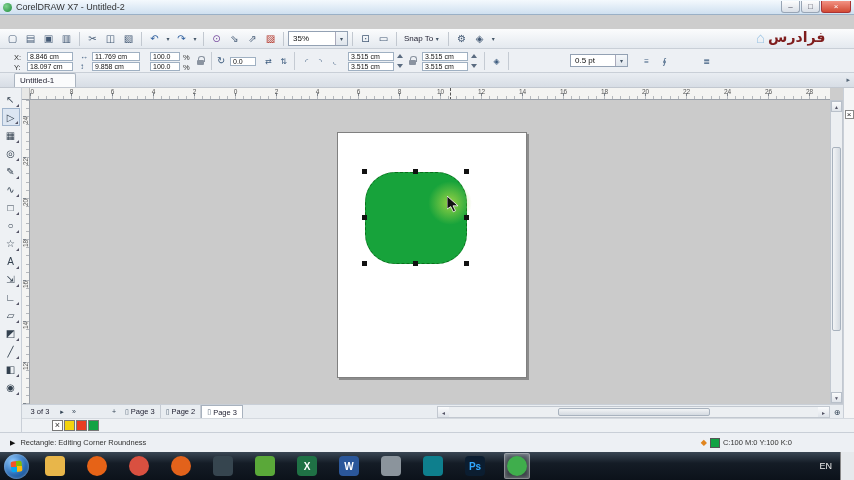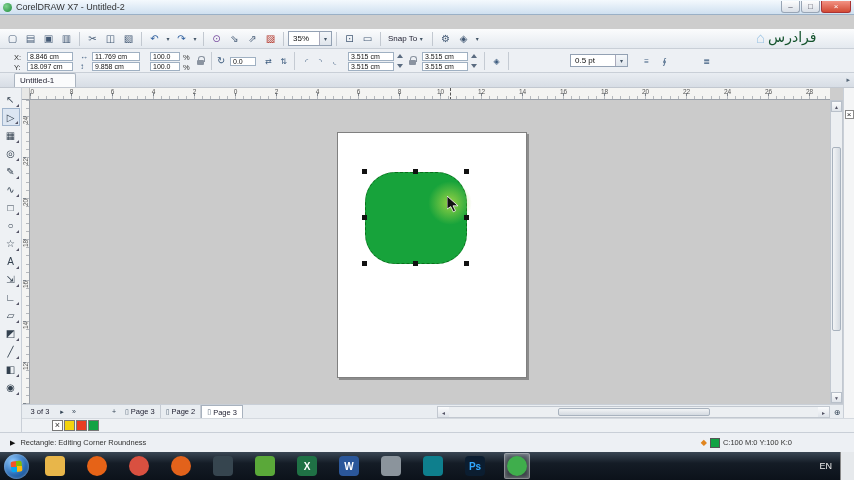--- a/index.html
+++ b/index.html
@@ -19,21 +19,21 @@
 .menu-item{padding:0 7px;font-size:9px;color:#222}
 
 
 .stdbar{position:absolute;top:29px;left:0;right:0;height:20px;background:linear-gradient(#fbfcfd,#e4e9ef);border-bottom:1px solid #c9cfd7;display:flex;align-items:center;padding-left:4px;gap:1px;z-index:8}
 .tbtn{width:17px;height:16px;display:flex;align-items:center;justify-content:center;font-size:10px;color:#445a75}
 .c-blu{color:#2f5f9e}.c-pur{color:#7a4fa0}.c-red{color:#b4372b}
 .dd2{font-size:6px;color:#456;width:8px;text-align:center}
 .vsep{width:1px;height:14px;background:#c2c8d0;margin:0 3px}
 .combo{height:15px;background:#fff;border:1px solid #93a1b3;display:flex;align-items:center;font-size:8px;padding-left:4px;color:#111}
 .combo .dd{margin-left:auto;width:12px;height:100%;display:flex;align-items:center;justify-content:center;background:linear-gradient(#f4f7fa,#dfe5ec);border-left:1px solid #aab;font-size:6px;color:#456}
-.zoomc{width:44px}
+.zoomc{width:60px}
 .flatbtn{height:16px;display:flex;align-items:center;font-size:8px;padding:0 3px;color:#223}
 
 
 .propbar{position:absolute;top:49px;left:0;right:0;height:24px;background:#edf0f4;border-bottom:1px solid #c9cfd7;font-size:7.5px;z-index:7}
 .propbar>*{position:absolute}
 .plbl{color:#333}
 .picon{font-size:8px;color:#3b5a7d}
 .pfield{height:9px;background:#fff;border:1px solid #9fb0c2;font-size:7px;line-height:7px;padding:0 2px;color:#111;display:flex;align-items:center}
 .pbtn{width:13px;height:13px;display:flex;align-items:center;justify-content:center;font-size:8px;color:#3b5a7d}
 .psep{width:1px;height:18px;background:#c5cbd3;top:3px}
@@ -124,21 +124,21 @@
 .app-shape{width:20px;height:20px;border-radius:4px;display:flex;align-items:center;justify-content:center}
 .app.circle .app-shape{border-radius:50%}
 .app-label{font-size:10px;font-weight:bold;color:#fff}
 .app.active{background:rgba(255,255,255,.18);border:1px solid rgba(255,255,255,.4);border-radius:2px;box-shadow:inset 0 0 5px rgba(255,255,255,.35)}
 .lang{margin-left:auto;color:#eee;font-size:9px}
 .showdesk{width:14px;height:28px;background:#e6e9ec;border-left:1px solid #888;margin-left:8px}
 
 
 .wm-logo{position:absolute;top:24px;left:756px;width:92px;height:26px;display:flex;align-items:center;justify-content:flex-end;gap:3px;z-index:50}
 .wm-house{color:#9cc4e4;font-size:15px}
-.wm-brand{color:#14532d;font-size:14px;font-weight:normal}
+.wm-brand{color:#7f1d1d;font-size:14px;font-weight:bold}
 .wm-box{position:absolute;top:58px;left:722px;width:100px;height:38px;background:linear-gradient(#f9ab32,#dd7f06);border:1px solid #f6c887;border-radius:3px;box-shadow:0 2px 4px rgba(0,0,0,.35);overflow:hidden;text-align:center;z-index:50}
 .wm-title{height:23px;line-height:23px;color:#fff;font-size:13px;font-weight:bold;text-shadow:0 1px 2px rgba(0,0,0,.35)}
 .wm-sub{height:13px;line-height:13px;background:rgba(90,45,0,.30);color:#ffe2b8;font-size:7px}
 </style>
 </head>
 <body>
 
 <div class="screen">
 
   <div class="titlebar">

